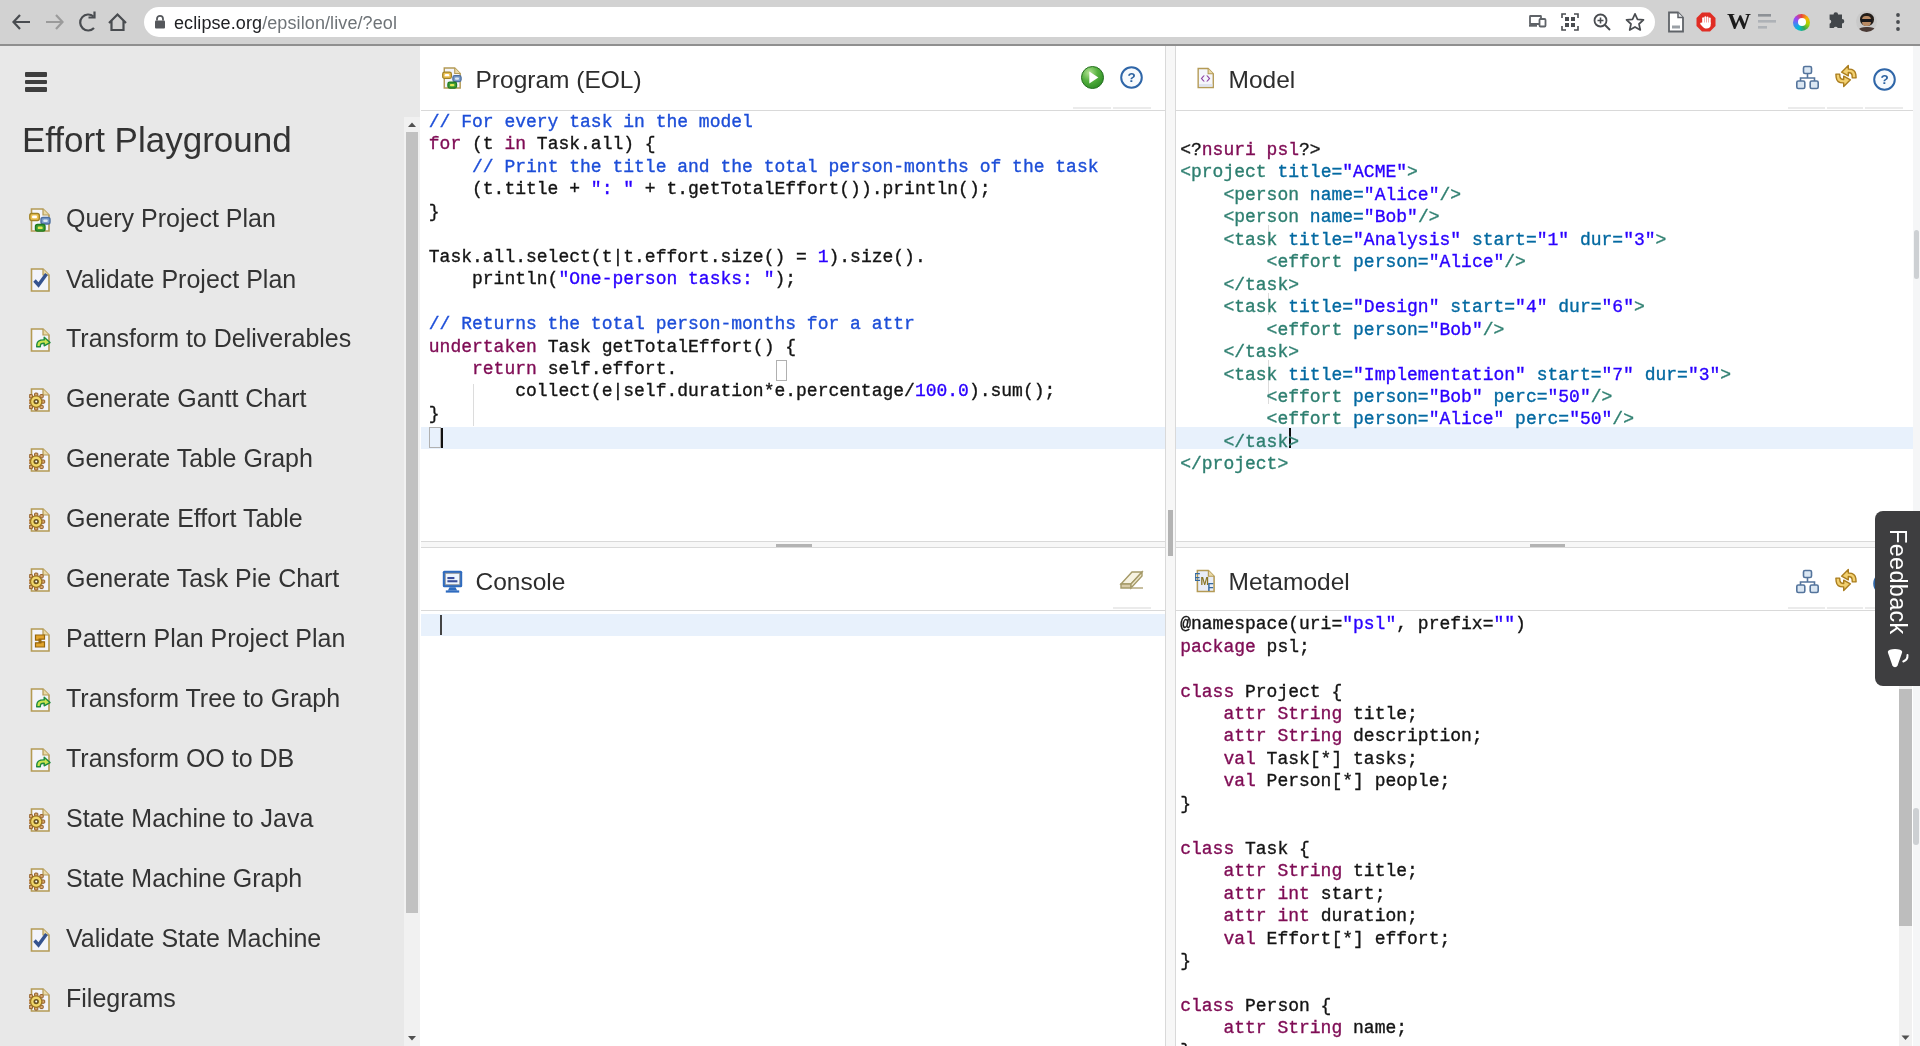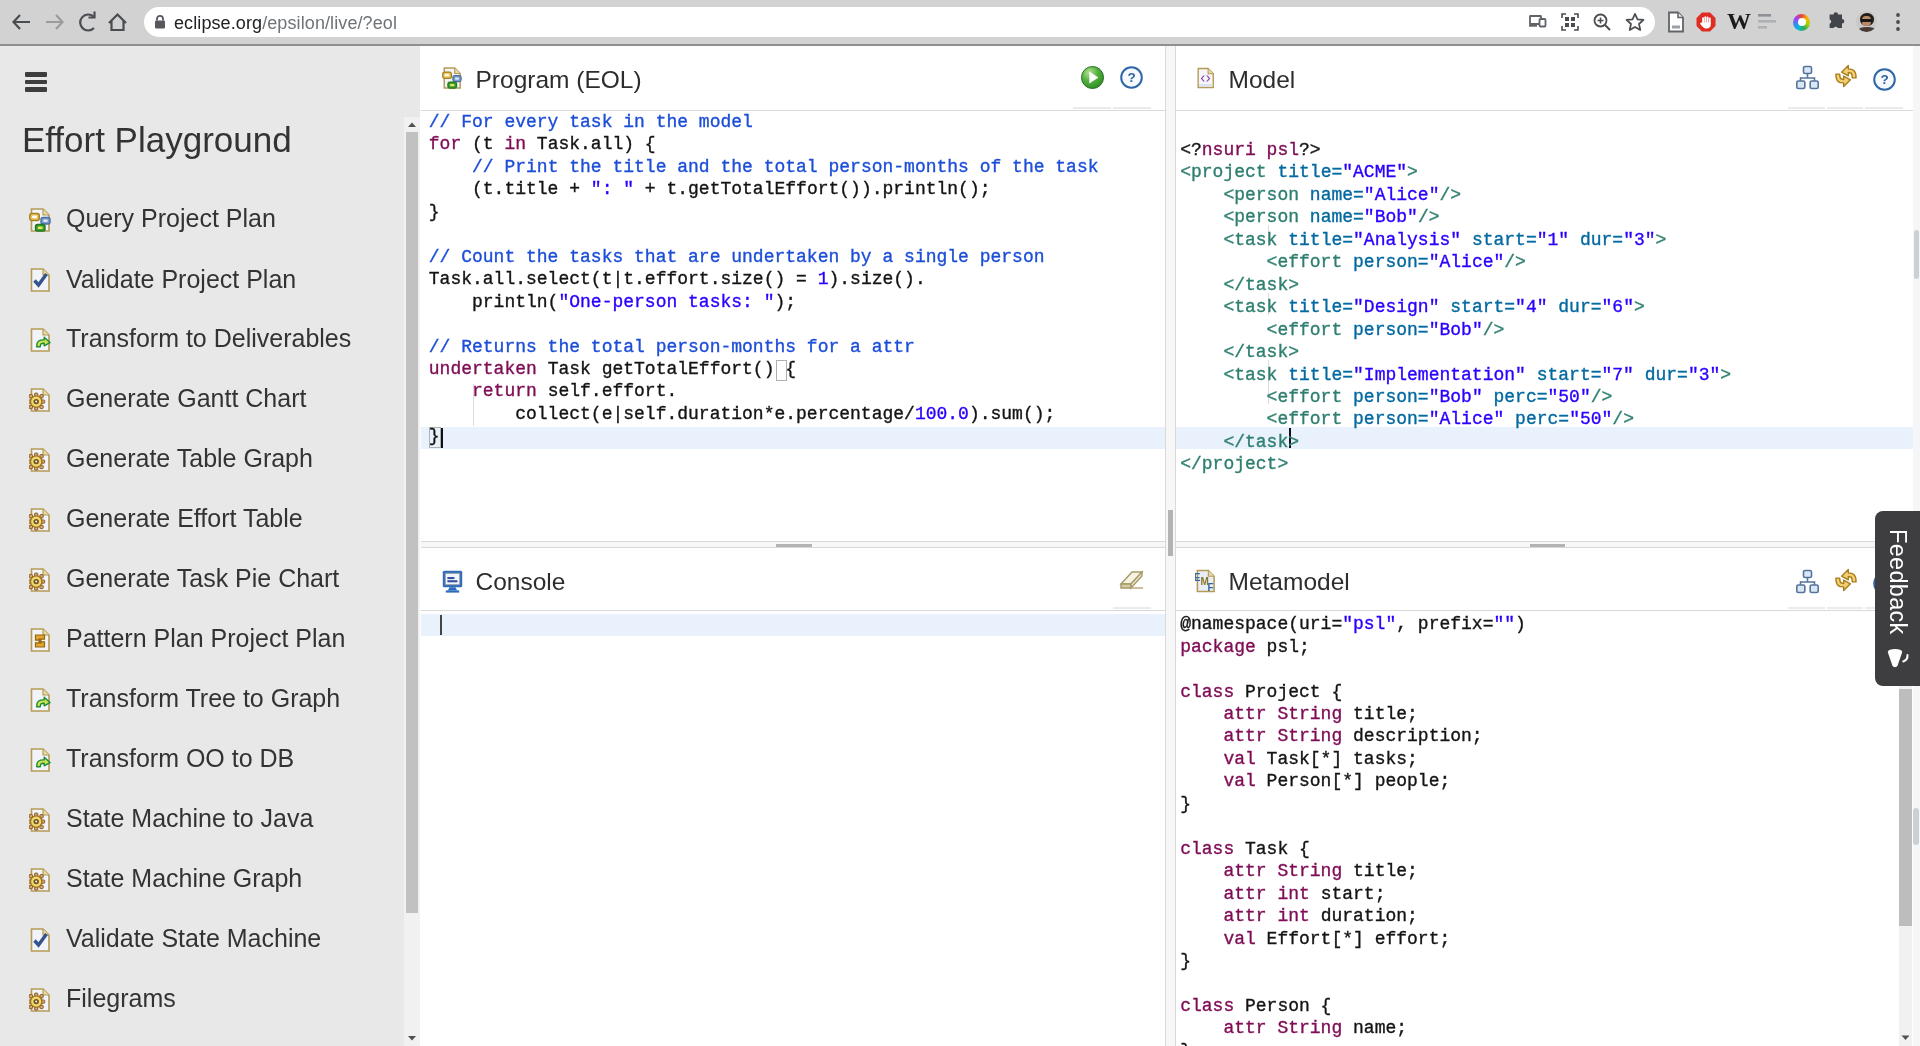--- a/index.html
+++ b/index.html
@@ -395,21 +395,20 @@
 <div class="caret" style="left:441.4px;top:428.3px;"></div>
 <div class="caret" style="left:1289.3px;top:428.3px;"></div>
 <div class="caret" style="left:439.6px;top:615.3px;background:#444;"></div>
 
 <pre class="code" id="progCode"><span class="c">// For every task in the model</span>
 <span class="k">for</span> (t <span class="k">in</span> Task.all) {
     <span class="c">// Print the title and the total person-months of the task</span>
     (t.title + <span class="s">": "</span> + t.getTotalEffort()).println();
 }
 
-<span class="c">// Count the tasks that are undertaken by a single person</span>
 Task.all.select(t|t.effort.size() = <span class="s">1</span>).size().
     println(<span class="s">"One-person tasks: "</span>);
 
 <span class="c">// Returns the total person-months for a attr</span>
 <span class="k">undertaken</span> Task getTotalEffort() {
     <span class="k">return</span> self.effort.
         collect(e|self.duration*e.percentage/<span class="s">100.0</span>).sum();
 }</pre>
 
 <pre class="code" id="modelCode">&lt;?<span class="k">nsuri psl</span>?&gt;

